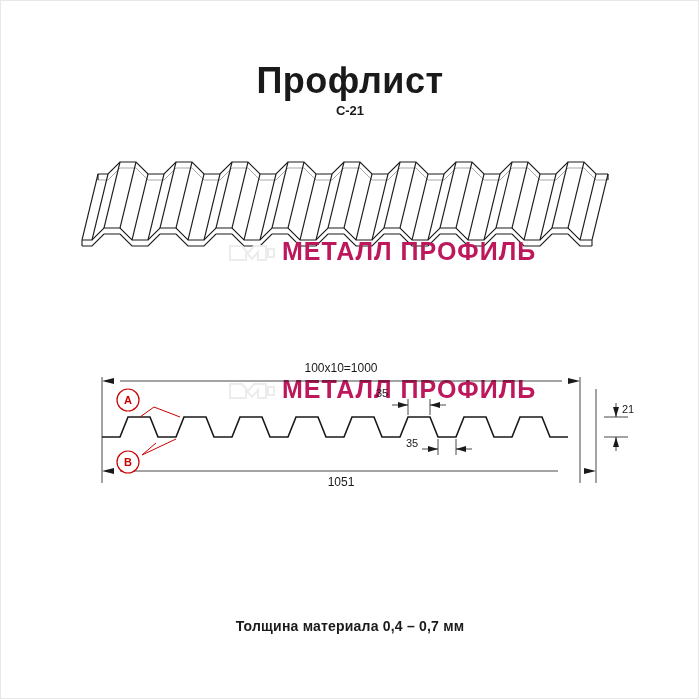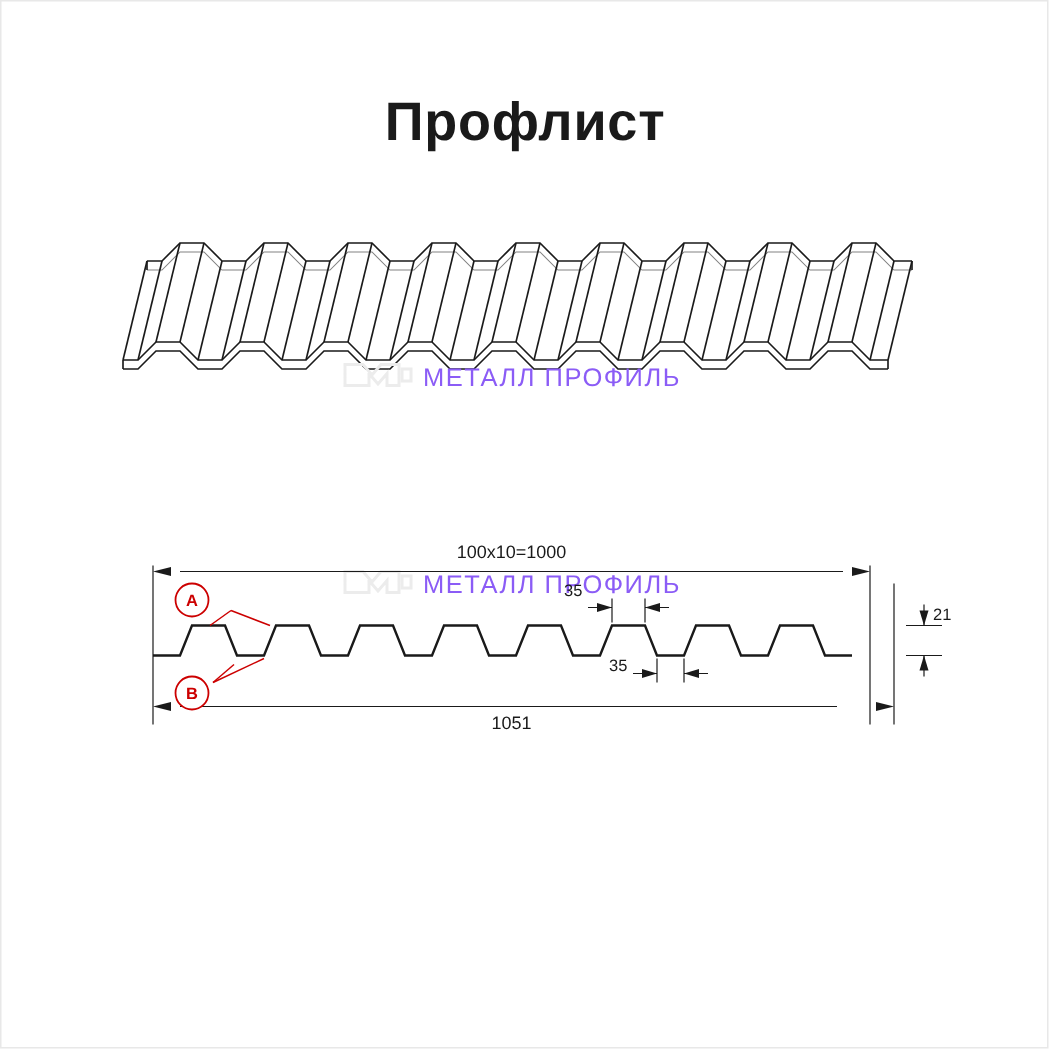--- a/index.html
+++ b/index.html
@@ -48,23 +48,23 @@
     width: 700px;
     text-align: center;
     font-size: 14px;
     font-weight: bold;
     color: #1a1a1a;
     letter-spacing: 0.2px;
   }
   
   .watermark {
     position: absolute;
-    color: #8b5cf6;
-    font-size: 17px;
-    font-weight: normal;
+    color: #be185d;
+    font-size: 25px;
+    font-weight: bold;
     letter-spacing: 1px;
     white-space: nowrap;
     user-select: none;
   }
   #wm1 { left: 228px; top: 237px; }
   #wm2 { left: 228px; top: 375px; }
   .wm-logo {
     display: inline-block;
     position: relative;
     width: 48px;
@@ -83,20 +83,21 @@
   }
 </style>
 </head>
 <body>
 
 <div id="page">
 
   <div class="frame-border"></div>
 
   <div id="title">Профлист</div>
+  <div id="subtitle">C-21</div>
 
   <svg id="persp-svg" width="540" height="160" viewBox="0 0 540 160">
     <g fill="none" stroke="#1a1a1a" stroke-width="1.1" stroke-linejoin="miter">
 
       <path d="M18 24 L28 24 L40 12 L56 12 L68 24 L84 24 L96 12 L112 12 L124 24 L140 24
                L152 12 L168 12 L180 24 L196 24 L208 12 L224 12 L236 24 L252 24
                L264 12 L280 12 L292 24 L308 24 L320 12 L336 12 L348 24 L364 24
                L376 12 L392 12 L404 24 L420 24 L432 12 L448 12 L460 24 L476 24
                L488 12 L504 12 L516 24 L528 24"></path>
 
@@ -260,14 +261,15 @@
       <line x1="74" y1="52" x2="100" y2="62"></line>
       <line x1="62" y1="100" x2="76" y2="88"></line>
       <line x1="62" y1="100" x2="96" y2="84"></line>
     </g>
     <circle cx="48" cy="45" r="11" fill="#ffffff" stroke="#cc0000" stroke-width="1.2"></circle>
     <text x="48" y="49" text-anchor="middle" font-family="Liberation Sans, sans-serif" font-size="11" font-weight="bold" fill="#cc0000">A</text>
     <circle cx="48" cy="107" r="11" fill="#ffffff" stroke="#cc0000" stroke-width="1.2"></circle>
     <text x="48" y="111" text-anchor="middle" font-family="Liberation Sans, sans-serif" font-size="11" font-weight="bold" fill="#cc0000">B</text>
   </svg>
 
+  <div id="footnote">Толщина материала 0,4 – 0,7 мм</div>
 
 </div>
 
 </body></html>

